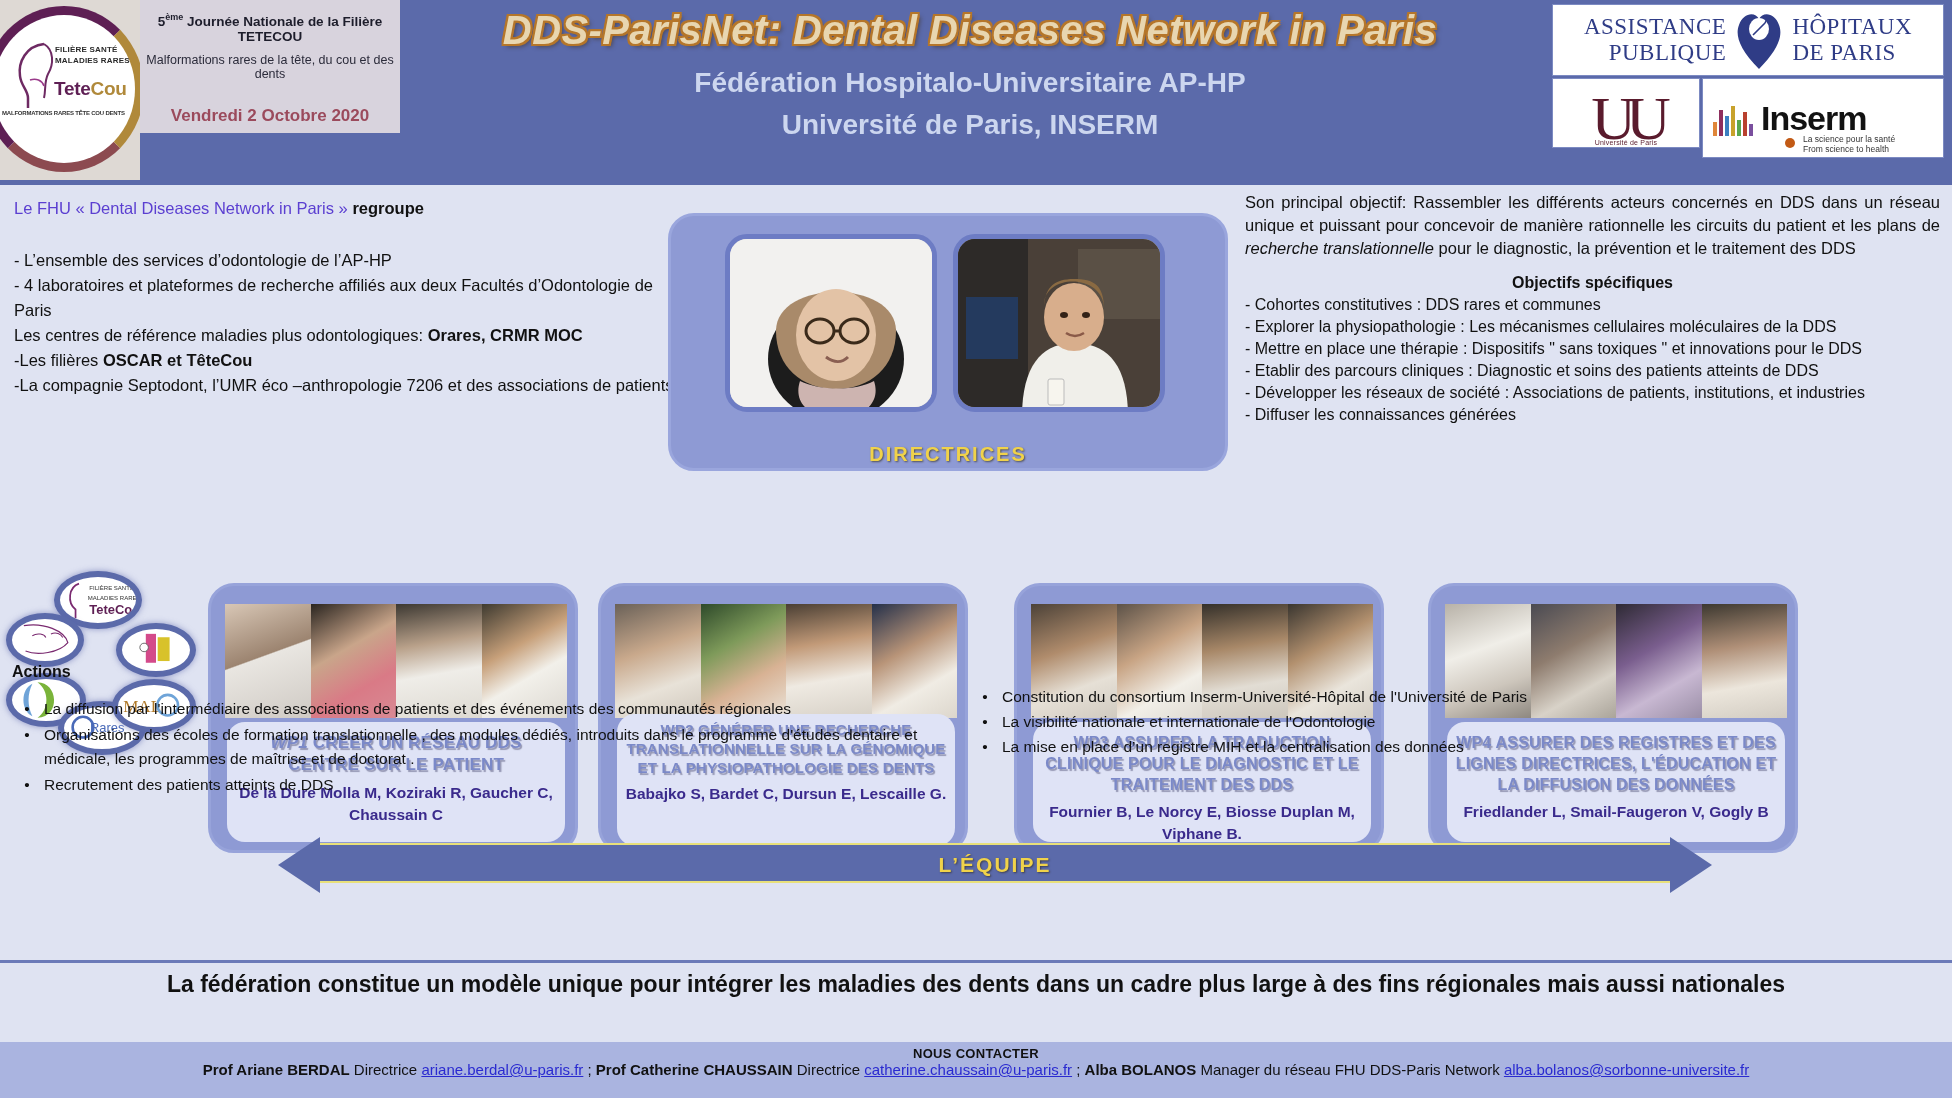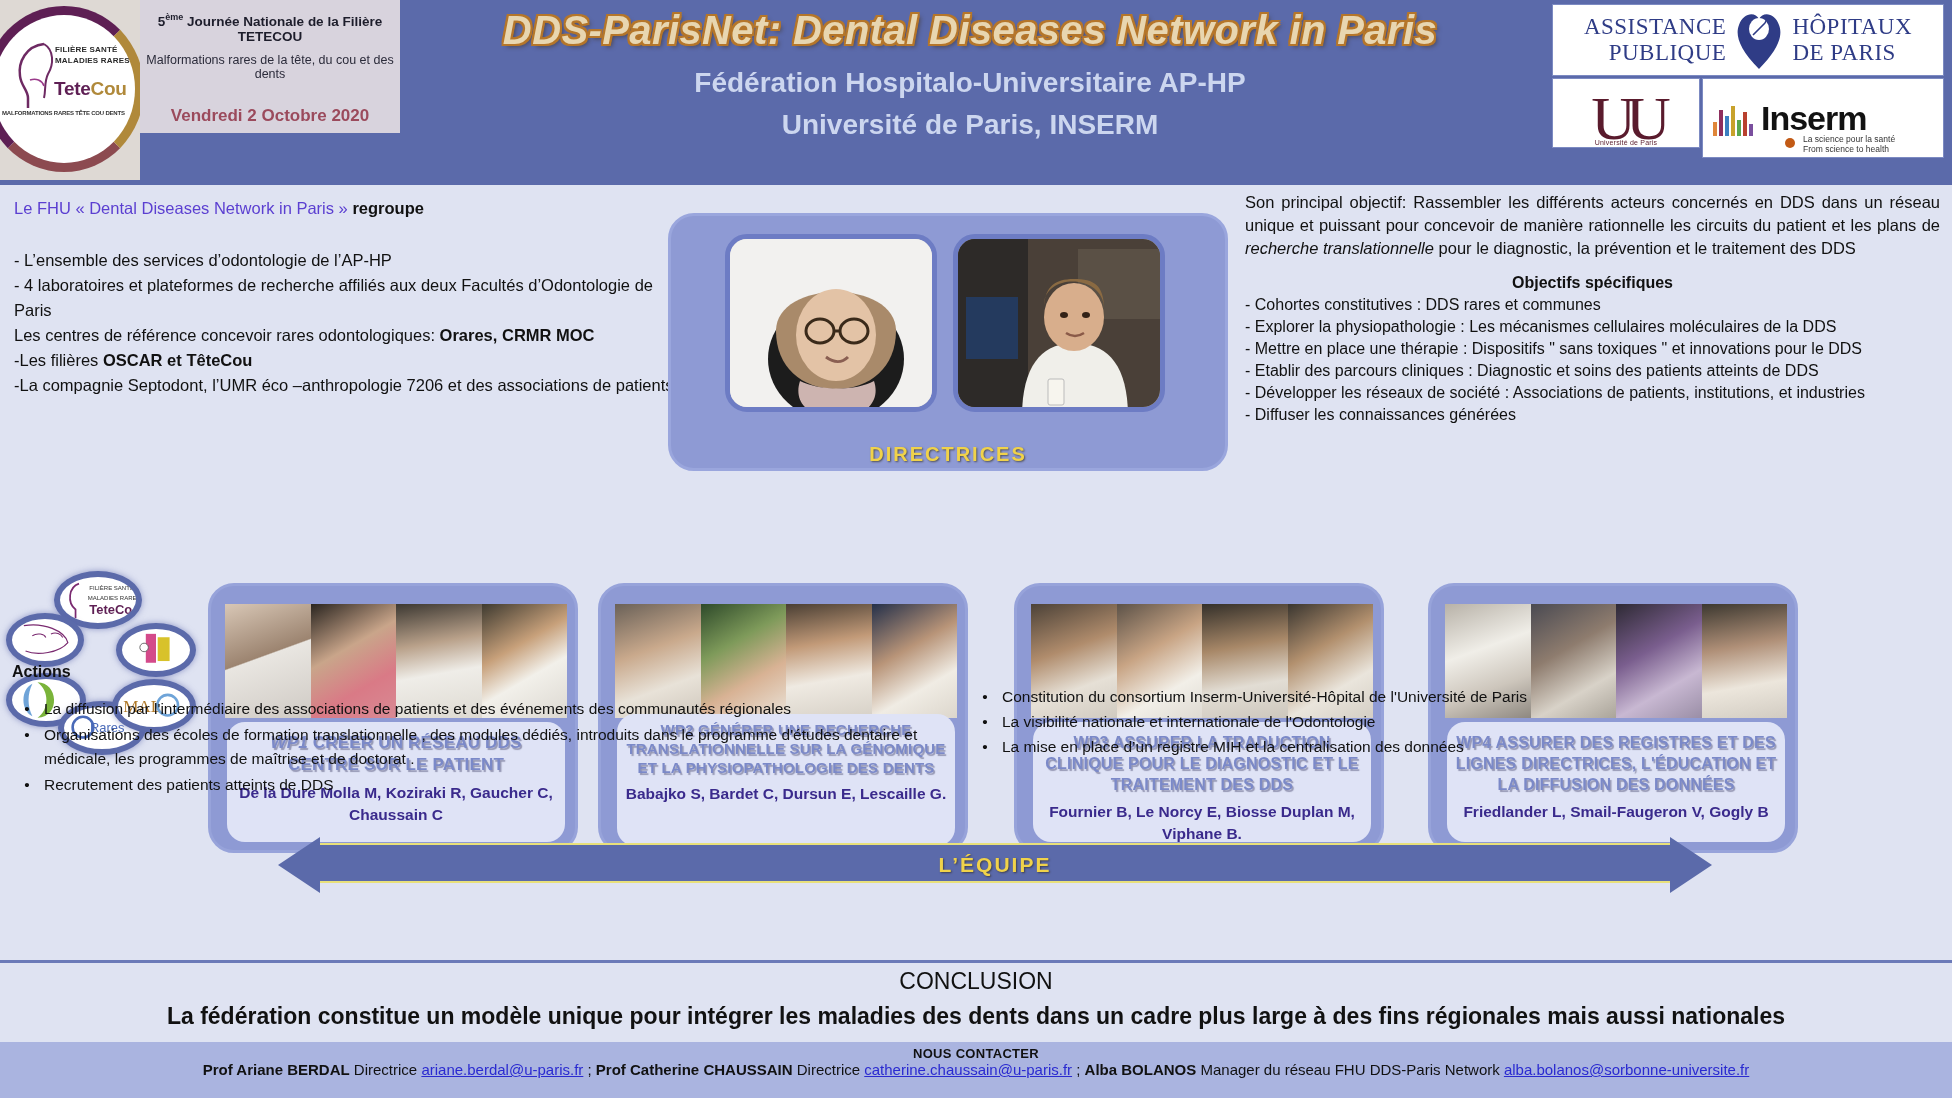--- a/index.html
+++ b/index.html
@@ -333,21 +333,21 @@
     </div>
   </div>
 
   <div class="body-area">
 
     <div class="left-col">
       <div class="lc-head"><span>Le FHU « Dental Diseases Network in Paris » </span><b>regroupe</b></div>
       <div class="lc-lines">
         <div><span>- L’ensemble des services d’odontologie de l’AP-HP</span></div>
         <div><span>- 4 laboratoires et plateformes de recherche affiliés aux deux Facultés d’Odontologie de Paris</span></div>
-        <div><span> Les centres de référence concevoir rares odontologiques: </span><b>Orares, CRMR MOC</b></div>
+        <div><span> Les centres de référence maladies plus odontologiques: </span><b>Orares, CRMR MOC</b></div>
         <div><span>-Les filières </span><b>OSCAR et TêteCou</b></div>
         <div><span>-La compagnie Septodont,  l’UMR éco –anthropologie 7206 et des associations de patients</span></div>
       </div>
     </div>
 
     <div class="directrices">
       <div class="dir-photos">
         <div class="dphoto">
           <svg viewBox="0 0 212 178" width="212" height="178">
             <rect width="212" height="178" fill="#f2f1ef"></rect>
@@ -522,21 +522,20 @@
           <span>La visibilité nationale et internationale de l'Odontologie</span>
         </div>
       <div class="bullet-row">
           <span class="dot">•</span>
           <span>La mise en place d’un registre MIH  et la centralisation des données</span>
         </div>
     </div>
   </div>
 
   <div class="conclusion">
-    <div class="con-title">CONCLUSION</div>
     <div class="con-text">La fédération constitue un modèle unique pour intégrer les maladies des dents dans un cadre plus large à des fins régionales mais aussi nationales</div>
   </div>
 
   <div class="contact">
     <div class="ct-title">NOUS CONTACTER</div>
     <div class="ct-line"><b>Prof Ariane BERDAL</b><span> Directrice  </span><a href="#">ariane.berdal@u-paris.fr</a><span> ; </span><b>Prof Catherine CHAUSSAIN</b><span> Directrice </span><a href="#">catherine.chaussain@u-paris.fr</a><span> ; </span><b>Alba BOLANOS</b><span> Manager du réseau FHU DDS-Paris Network  </span><a href="#">alba.bolanos@sorbonne-universite.fr</a></div>
   </div>
 
 </div>
 

